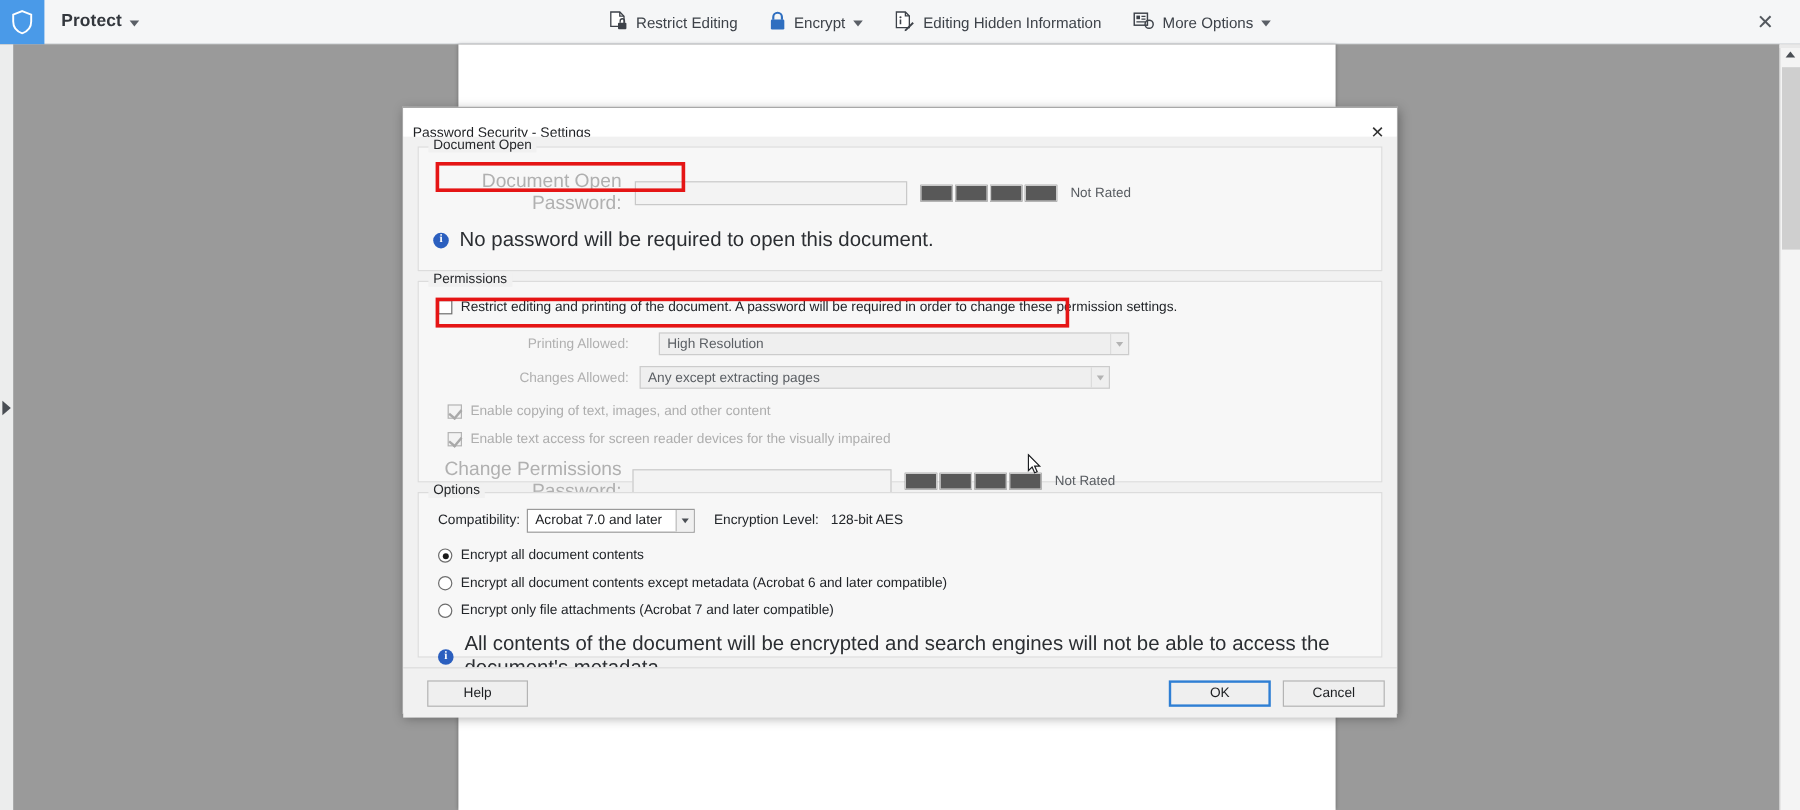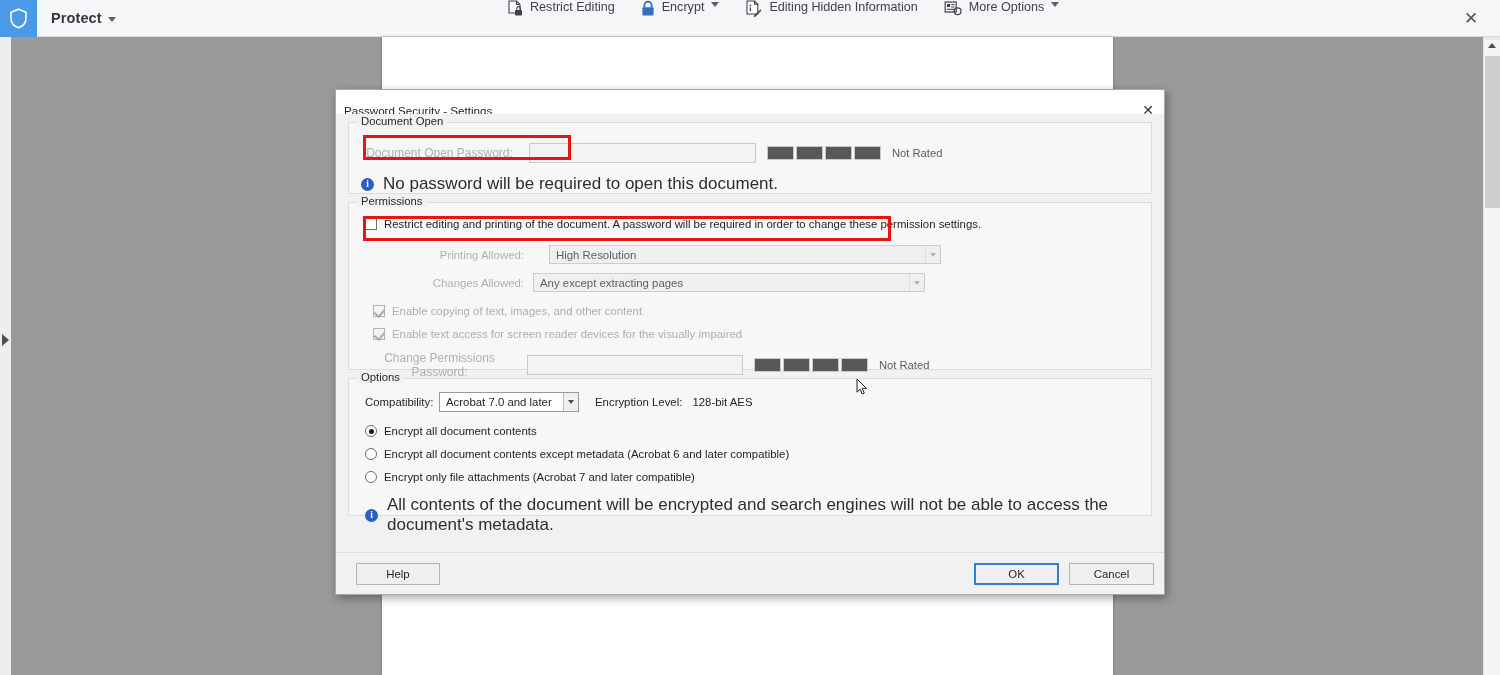--- a/index.html
+++ b/index.html
@@ -47,21 +47,21 @@
     border-top: 5px solid #5a5f66;
     display: inline-block;
     margin-top: 2px;
   }
   .tb-center {
     position: absolute; left: 505px; top: 0;
     height: 37px;
     display: flex; align-items: center; gap: 22px;
   }
   .tb-item {
-    display: flex; align-items: flex-start; gap: 7px;
+    display: flex; align-items: center; gap: 7px;
     font-size: 12.6px; color: #3d4249;
     height: 37px; padding: 0 2px;
     cursor: default;
   }
   .tb-item .lbl { white-space: nowrap; }
   .tb-close {
     position: absolute; right: 14px; top: 0;
     height: 37px; width: 30px;
     display: flex; align-items: center; justify-content: center;
     font-size: 17px; color: #53585e; font-weight: 300;
@@ -205,22 +205,22 @@
   
   .hl-box {
     position: absolute;
     border: 3px solid #e51515;
     pointer-events: none;
   }
 
   
   .pwd-row { display: flex; align-items: center; margin-top: 9px; }
   .pwd-label {
-    font-size: 12px; color: #b0b0b0;
-    text-align: center;
+    font-size: 16px; color: #b0b0b0;
+    text-align: right;
     flex: 0 0 auto;
   }
   .pwd-input {
     height: 20px;
     background: #f3f3f3;
     border: 1px solid #c9c9c9;
     flex: 0 0 auto;
   }
   .strength {
     display: flex; gap: 2px; margin-left: 11px; flex: 0 0 auto;
@@ -399,21 +399,21 @@
 
     <div class="dialog">
 
       <div class="dlg-titlebar">
         <div class="dlg-title">Password Security - Settings</div>
         <div class="dlg-x">✕</div>
       </div>
 
       <div class="dlg-body">
 
-        <div class="group" style="height:72px;">
+        <div class="group" style="height:104px;">
           <div class="legend">Document Open</div>
           <div class="group-inner" style="padding-top:11px;">
 
 
             <div class="pwd-row">
               <span class="pwd-label" style="width:157px;">Document Open Password:</span>
               <span class="pwd-input" style="width:227px; margin-left:11px;"></span>
               <span class="strength">
                 <i></i>
                 <i></i>

